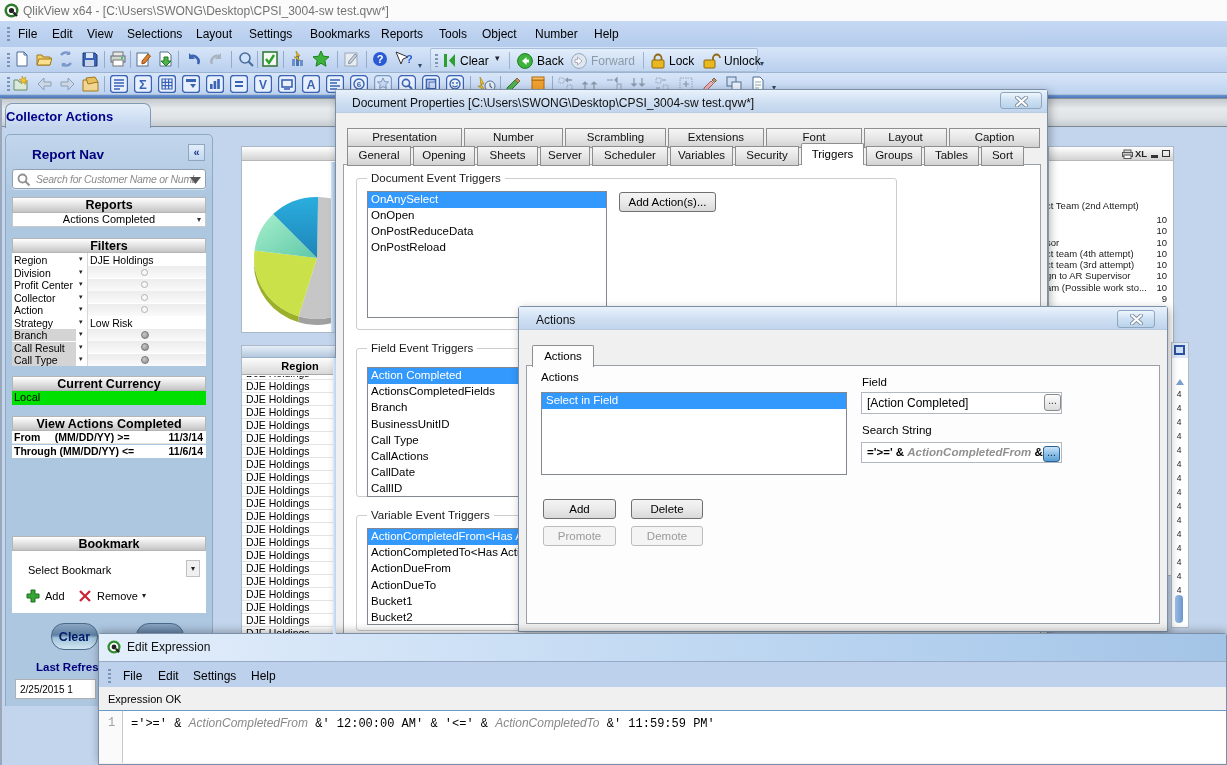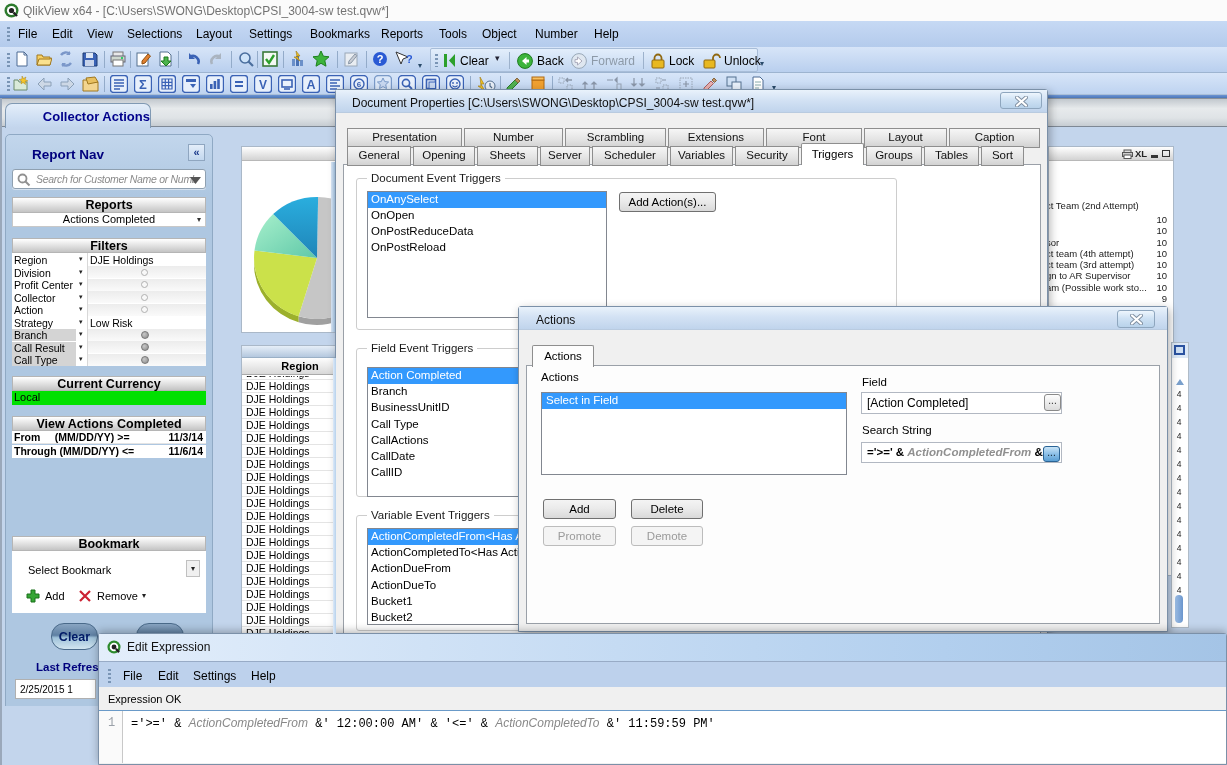--- a/index.html
+++ b/index.html
@@ -291,21 +291,21 @@
   <svg class="abs" style="left:750px;top:3px" width="16" height="16">
       <path d="M3 1h7l3 3v11H3z" fill="#fff" stroke="#4d6b94"></path>
       <path d="M5 6h6M5 9h6M5 12h4" stroke="#8aa" stroke-width="1"></path>
     </svg>
   <div class="abs" style="left:772px;top:12px;width:8px;height:8px;color:#2a4a6a;font-size:8px;line-height:6px;">▾</div>
 </div>
 
 <div class="abs" style="left:0;top:95px;width:1227px;height:670px;background:#c3d5ec;"></div>
 <div class="abs" style="left:0;top:95px;width:1227px;height:3px;background:linear-gradient(#6d94d2,#4a76b8);"></div>
 <div class="abs" id="tabstrip" style="left:0;top:98px;width:1227px;height:29px;background:linear-gradient(#c2c8ce,#e7eaec 35%,#dfe3e6 70%,#c6ccd2);border-top:1px solid #8a9099;border-bottom:1px solid #7e8894;"></div>
-<div class="abs" style="left:5px;top:103px;width:146px;height:25px;background:linear-gradient(#e4eefa,#c8daf0 80%,#c3d5ec);border:1px solid #8099b3;border-bottom:none;border-radius:7px 7px 0 0;text-align:right;font-weight:bold;font-size:13px;color:#00008b;line-height:25px;">Collector Actions</div>
+<div class="abs" style="left:5px;top:103px;width:146px;height:25px;background:linear-gradient(#e4eefa,#c8daf0 80%,#c3d5ec);border:1px solid #8099b3;border-bottom:none;border-radius:7px 7px 0 0;text-align:left;font-weight:bold;font-size:13px;color:#00008b;line-height:25px;">Collector Actions</div>
 <div class="abs" style="left:0;top:98px;width:2px;height:667px;background:#9aa8ba;"></div>
 
 <div class="abs" id="leftpanel" style="left:5px;top:134px;width:208px;height:531px;background:linear-gradient(#c2d6ec,#aec7e1 60px);border:1px solid #8fa9c4;border-radius:5px 5px 0 0;">
   <span class="abs" style="left:26px;top:12px;font-weight:bold;font-size:13.5px;color:#00007d;">Report Nav</span>
   <div class="abs" style="left:182px;top:9px;width:17px;height:17px;background:linear-gradient(#e4eefa,#c2d7ee);border:1px solid #8fa6c0;color:#1a3a8c;font-size:11px;font-weight:bold;text-align:center;line-height:15px;">«</div>
 
   <div class="abs" style="left:6px;top:34px;width:194px;height:20px;background:#fff;border:1px solid #8fa0b0;border-radius:3px;box-shadow:0 1px 0 #d6e2f0;">
     <svg class="abs" style="left:4px;top:3px" width="14" height="14">
         <circle cx="5.5" cy="5.5" r="4" fill="none" stroke="#909090" stroke-width="1.8"></circle>
         <path d="M8.5 8.5l4 4" stroke="#909090" stroke-width="2"></path>
@@ -541,20 +541,21 @@
     <div style="height:16px;line-height:15px;padding-left:3px;">OnPostReduceData</div>
     <div style="height:16px;line-height:15px;padding-left:3px;">OnPostReload</div>
   </div>
   <div class="abs btn" style="left:283px;top:102px;width:97px;height:20px;line-height:19px;">Add Action(s)...</div>
 
   <div class="abs gbx" style="left:20px;top:258px;width:541px;height:149px;border-color:#cdcdcd;">
       <span class="glbl">Field Event Triggers</span>
     </div>
   <div class="abs lbx" style="left:31px;top:277px;width:240px;height:130px;font-size:11.5px;overflow:hidden;">
     <div class="selrow" style="height:16.2px;line-height:15px;padding-left:3px;">Action Completed</div>
+    <div style="height:16.2px;line-height:15px;padding-left:3px;">ActionsCompletedFields</div>
     <div style="height:16.2px;line-height:15px;padding-left:3px;">Branch</div>
     <div style="height:16.2px;line-height:15px;padding-left:3px;">BusinessUnitID</div>
     <div style="height:16.2px;line-height:15px;padding-left:3px;">Call Type</div>
     <div style="height:16.2px;line-height:15px;padding-left:3px;">CallActions</div>
     <div style="height:16.2px;line-height:15px;padding-left:3px;">CallDate</div>
     <div style="height:16.2px;line-height:15px;padding-left:3px;">CallID</div>
   </div>
 
   <div class="abs gbx" style="left:20px;top:425px;width:541px;height:116px;border-color:#cdcdcd;">
       <span class="glbl">Variable Event Triggers</span>

